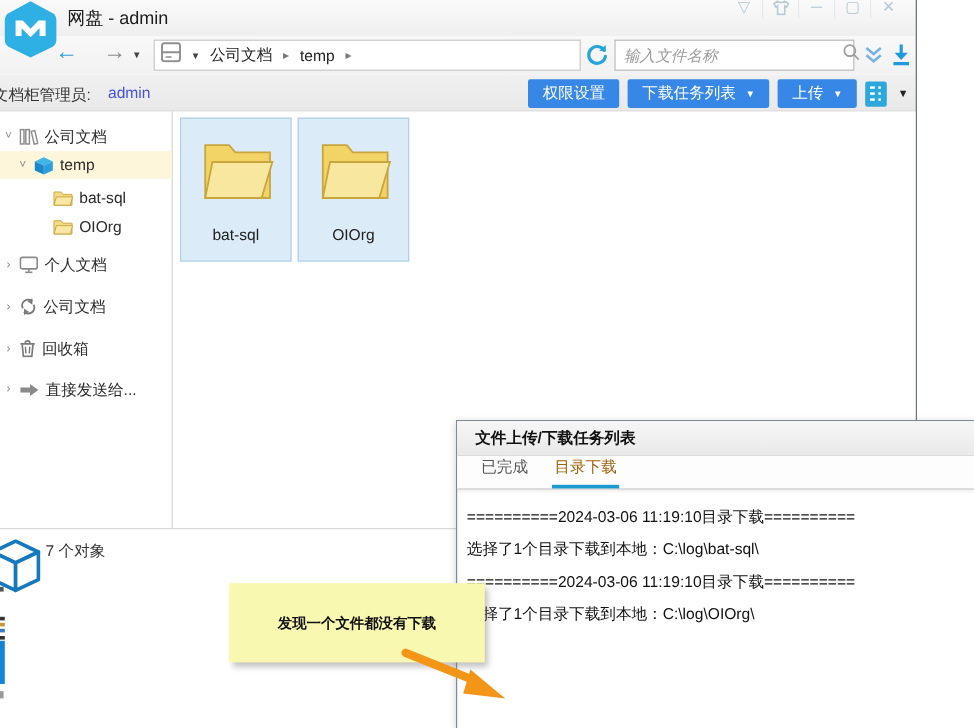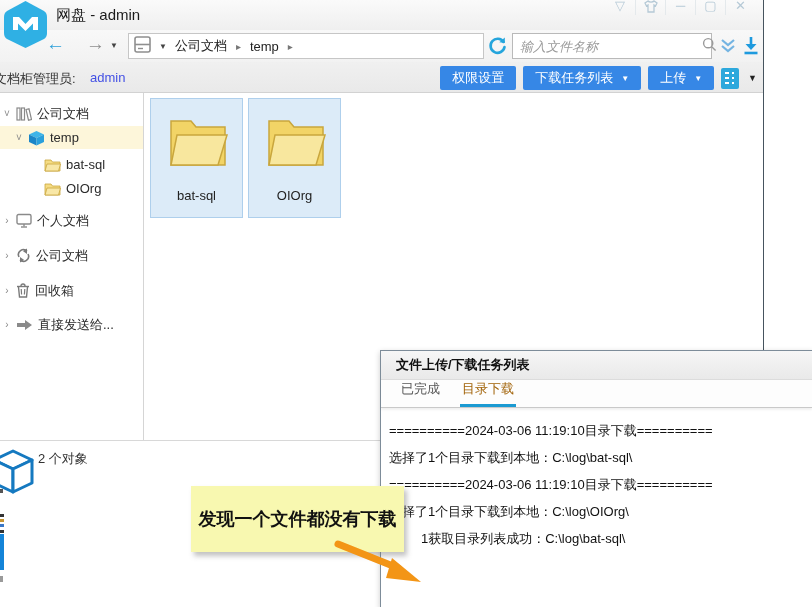--- a/index.html
+++ b/index.html
@@ -68,21 +68,21 @@
   .dlg-title span{font-size:13px;font-weight:bold;color:#111;margin-left:15px;}
   .dlg-tabs{height:28px;display:flex;border-bottom:1px solid #c9c9c9;background:#fdfdfd;box-shadow:0 2px 2px rgba(0,0,0,.06);}
   .dtab{font-size:13px;margin-left:18px;padding:0 2px 7px 2px;color:#555;cursor:pointer;}
   .dtab.active{color:#a16207;border-bottom:3px solid #1b9ad2;padding-bottom:4px;}
   .dlg-log{padding:9px 4px 0 8px;}
   .logline{font-size:13px;color:#111;line-height:27px;white-space:pre;}
   .logline.ind{padding-left:32px;}
 
   
   .note{position:absolute;left:191px;top:486px;width:213px;height:66px;background:#f8f8b0;box-shadow:3px 4px 5px rgba(120,120,120,.45);z-index:30;display:flex;align-items:center;justify-content:center;}
-  .note span{font-size:18px;font-weight:bold;color:#111;}
+  .note span{font-size:12px;font-weight:bold;color:#111;}
   .arrow-svg{position:absolute;left:320px;top:538px;z-index:31;pointer-events:none;}
 </style>
 </head>
 <body>
 
 <div id="canvas">
 
   <div class="window">
 
     <div class="titlebar">
@@ -307,21 +307,21 @@
     </div>
 
     <div class="statusarea">
       <span class="bigcube">
         <svg width="44" height="46" viewBox="0 0 44 46">
             <path d="M22 2 L41 11 L22 20 L3 11 Z" fill="#fff" stroke="#1579c0" stroke-width="3" stroke-linejoin="round"></path>
             <path d="M3 11 L22 20 L22 43 L3 34 Z" fill="#fff" stroke="#1579c0" stroke-width="3" stroke-linejoin="round"></path>
             <path d="M41 11 L22 20 L22 43 L41 34 Z" fill="#fff" stroke="#1579c0" stroke-width="3" stroke-linejoin="round"></path>
           </svg>
       </span>
-      <span class="objcount">2 个对象</span>
+      <span class="objcount">7 个对象</span>
 
       <span class="frag" style="left:0;top:48px;width:3px;height:4px;background:#555;"></span>
       <span class="frag" style="left:0;top:73px;width:4px;height:3px;background:#333;"></span>
       <span class="frag" style="left:0;top:78px;width:4px;height:3px;background:#c89632;"></span>
       <span class="frag" style="left:0;top:83px;width:4px;height:3px;background:#3a78c8;"></span>
       <span class="frag" style="left:0;top:89px;width:4px;height:3px;background:#333;"></span>
       <span class="frag" style="left:0;top:93px;width:4px;height:36px;background:#1484d8;"></span>
       <span class="frag" style="left:0;top:135px;width:3px;height:6px;background:#9a9a9a;"></span>
     </div>
   </div>
@@ -332,21 +332,20 @@
     </div>
     <div class="dlg-tabs">
       <div class="dtab">已完成</div>
       <div class="dtab active">目录下载</div>
     </div>
     <div class="dlg-log">
       <div class="logline">==========2024-03-06 11:19:10目录下载==========</div>
       <div class="logline">选择了1个目录下载到本地：C:\log\bat-sql\</div>
       <div class="logline">==========2024-03-06 11:19:10目录下载==========</div>
       <div class="logline">选择了1个目录下载到本地：C:\log\OIOrg\</div>
-      <div class="logline ind">1获取目录列表成功：C:\log\bat-sql\</div>
     </div>
   </div>
 
   <div class="note">
     <span>发现一个文件都没有下载</span>
   </div>
   <svg class="arrow-svg" width="110" height="55" viewBox="0 0 110 55">
     <line x1="18" y1="6" x2="78" y2="30" stroke="#f39516" stroke-width="7" stroke-linecap="round"></line>
     <polygon points="72,20 101,44 66,40" fill="#f39516"></polygon>
   </svg>

